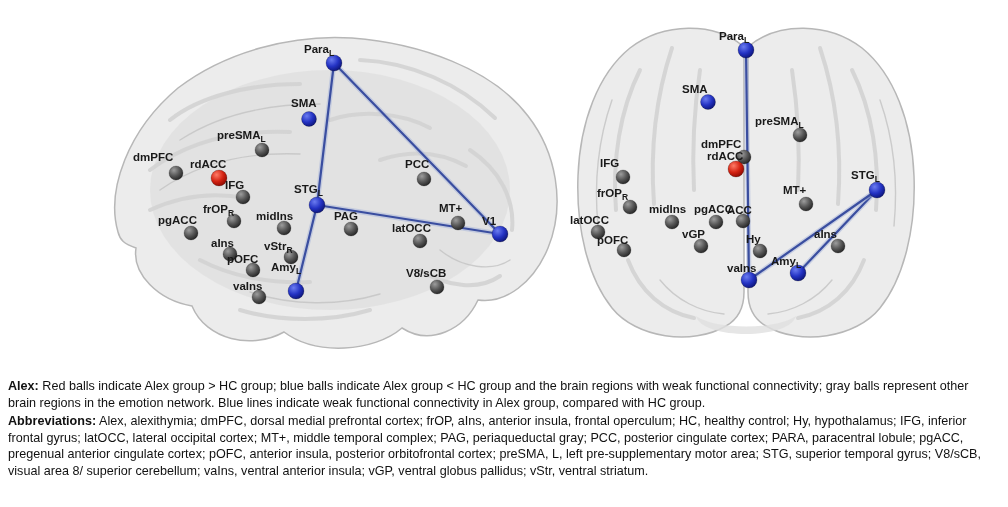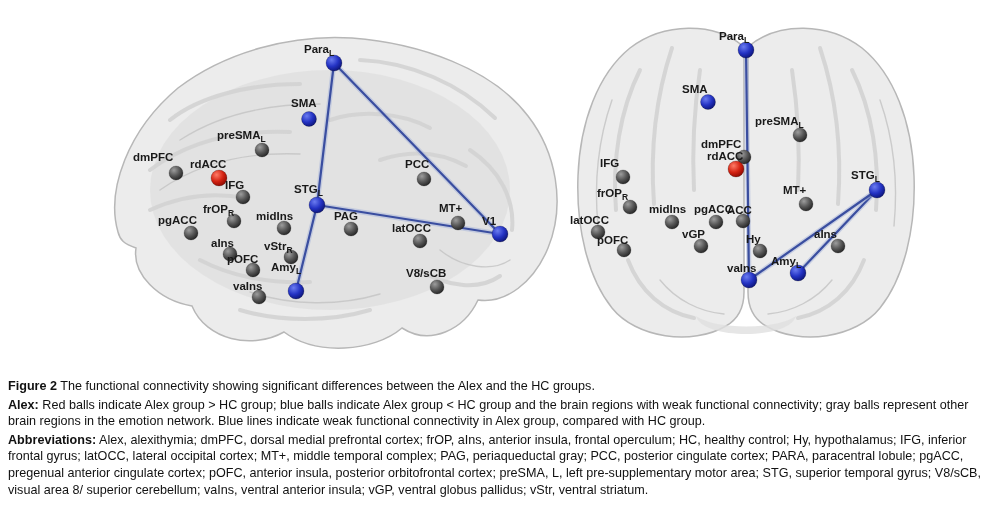--- a/index.html
+++ b/index.html
@@ -207,18 +207,17 @@
           <text x="682" y="238" class="node-label">vGP</text>
           <text x="746" y="243" class="node-label">Hy</text>
           <text x="814" y="238" class="node-label">aIns</text>
           <text x="727" y="272" class="node-label">vaIns</text>
           <text x="771" y="265" class="node-label">Amy<tspan class="sub" dy="3">L</tspan></text>
         </g>
     </g>
   </svg>
 
   <div class="caption">
-    <p><span class="b">Figure 2</span><span> The functional connectivity showing significant differences between the Alex and the HC groups.</span></p>
     <p><span class="b">Alex:</span><span> Red balls indicate Alex group &gt; HC group; blue balls indicate Alex group &lt; HC group and the brain regions with weak functional connectivity; gray balls represent other brain regions in the emotion network. Blue lines indicate weak functional connectivity in Alex group, compared with HC group.</span></p>
     <p><span class="b">Abbreviations:</span><span> Alex, alexithymia; dmPFC, dorsal medial prefrontal cortex; frOP, aIns, anterior insula, frontal operculum; HC, healthy control; Hy, hypothalamus; IFG, inferior frontal gyrus; latOCC, lateral occipital cortex; MT+, middle temporal complex; PAG, periaqueductal gray; PCC, posterior cingulate cortex; PARA, paracentral lobule; pgACC, pregenual anterior cingulate cortex; pOFC, anterior insula, posterior orbitofrontal cortex; preSMA, L, left pre-supplementary motor area; STG, superior temporal gyrus; V8/sCB, visual area 8/ superior cerebellum; vaIns, ventral anterior insula; vGP, ventral globus pallidus; vStr, ventral striatum.</span></p>
   </div>
 
 </div>
 
 </body></html>

